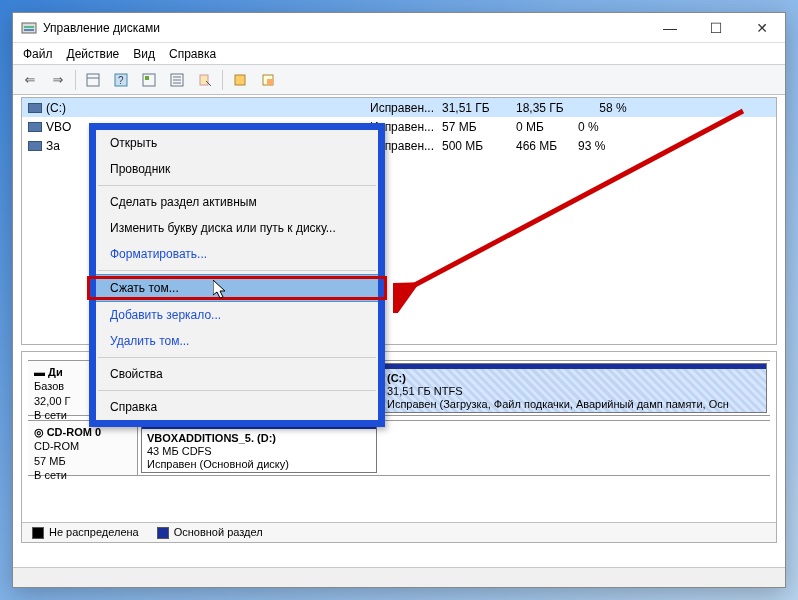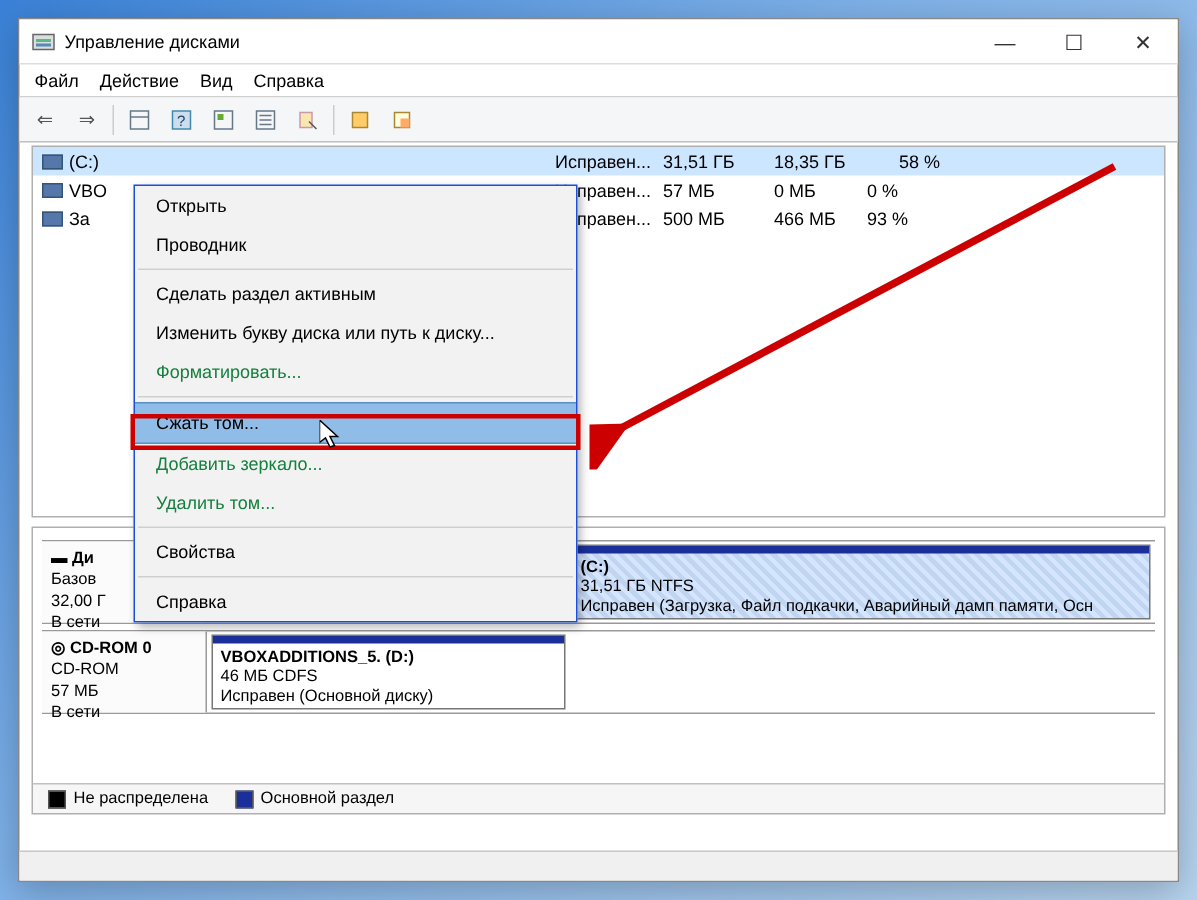--- a/index.html
+++ b/index.html
@@ -26,23 +26,23 @@
 .graphic-pane { position: absolute; top: 254px; left: 0; right: 0; bottom: 22px; border: 1px solid #b0b0b0; background: #fff; overflow: hidden; padding-top: 4px; }
 .disk-row { display: flex; border-top: 1px solid #999; border-bottom: 1px solid #999; margin: 4px 6px; height: 56px; }
 .disk-label { width: 110px; border-right: 1px solid #999; padding: 4px 6px; font-size: 11px; line-height: 1.3; background: #fbfbfb; }
 .disk-label b { font-size: 11px; }
 .vol-box { border: 1px solid #777; margin: 2px 3px; padding: 3px 5px; font-size: 11px; line-height: 1.2; position: relative; background: #fff; overflow: hidden; }
 .vol-box .stripe { position: absolute; top: 0; left: 0; right: 0; height: 5px; background: #1b2f9a; }
 .vol-box.sel { background: repeating-linear-gradient(45deg,#d6e5ff,#d6e5ff 3px,#c0d5f0 3px,#c0d5f0 6px); }
 .legend { position: absolute; left: 0; right: 0; bottom: 0; height: 20px; border-top: 1px solid #c0c0c0; background: #f6f6f6; font-size: 11px; display: flex; align-items: center; gap: 18px; padding: 0 10px; }
 .sw { width: 12px; height: 12px; border: 1px solid #555; display: inline-block; margin-right: 5px; vertical-align: middle; }
 .status { position: absolute; left: 0; right: 0; bottom: 0; height: 20px; background: #f0f0f0; border-top: 1px solid #c8c8c8; }
-.ctxmenu { position: absolute; left: 76px; top: 110px; width: 296px; background: #f2f2f2; border: 1px solid #1d4ed8; box-shadow: 2px 3px 6px rgba(0,0,0,0.3); font-size: 12px; z-index: 50; }
+.ctxmenu { position: absolute; left: 76px; top: 110px; width: 296px; background: #f2f2f2; border: 7px solid #1d4ed8; box-shadow: 2px 3px 6px rgba(0,0,0,0.3); font-size: 12px; z-index: 50; }
 .ctxmenu .mi { padding: 6px 14px; cursor: default; }
-.ctxmenu .mi.dis { color: #15803d; }
+.ctxmenu .mi.dis { color: #1d4ed8; }
 .ctxmenu .mi.hl { background: #8fbde8; border-top: 1px solid #5a8ec6; border-bottom: 1px solid #5a8ec6; position: relative; }
 .ctxmenu hr { border: none; border-top: 1px solid #cfcfcf; margin: 3px 2px; }
 .redframe { position: absolute; border: 3px solid #cc0000; pointer-events: none; z-index: 60; }
 .cursor { position: absolute; z-index: 70; pointer-events: none; }
 .arrow { position: absolute; z-index: 55; pointer-events: none; }
 </style>
 </head>
 <body>
 
 <div class="window">
@@ -181,21 +181,21 @@
         <div class="disk-label">
           <b>◎ <span>CD-ROM 0</span></b><br>
           <span>CD-ROM</span><br>
           <span>57 МБ</span><br>
           <span>В сети</span>
         </div>
         <div class="vol-box" style="width:236px">
           <div class="stripe"></div>
           <div style="height:5px"></div>
           <b>VBOXADDITIONS_5.  (D:)</b>
-          <div>46 МБ CDFS</div>
+          <div>43 МБ CDFS</div>
           <div>Исправен (Основной диску)</div>
         </div>
       </div>
 
       <div class="legend">
         <span><span class="sw" style="background:#000"></span><span>Не распределена</span></span>
         <span><span class="sw" style="background:#1b2f9a"></span><span>Основной раздел</span></span>
       </div>
     </div>
   </div>

